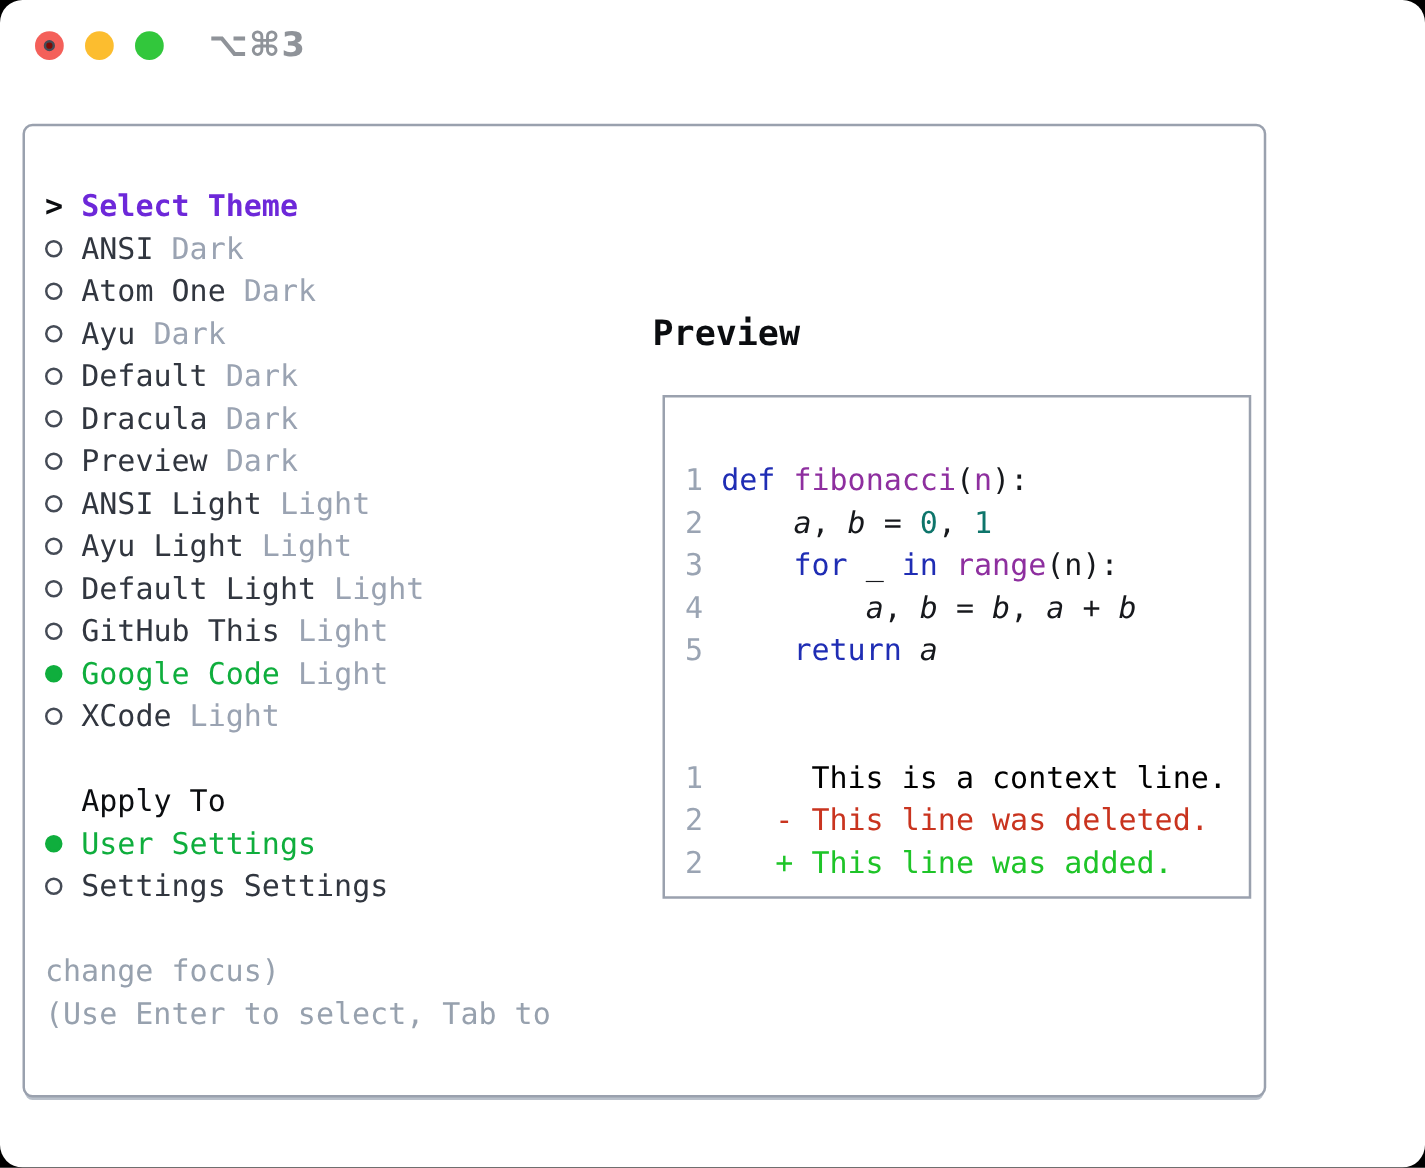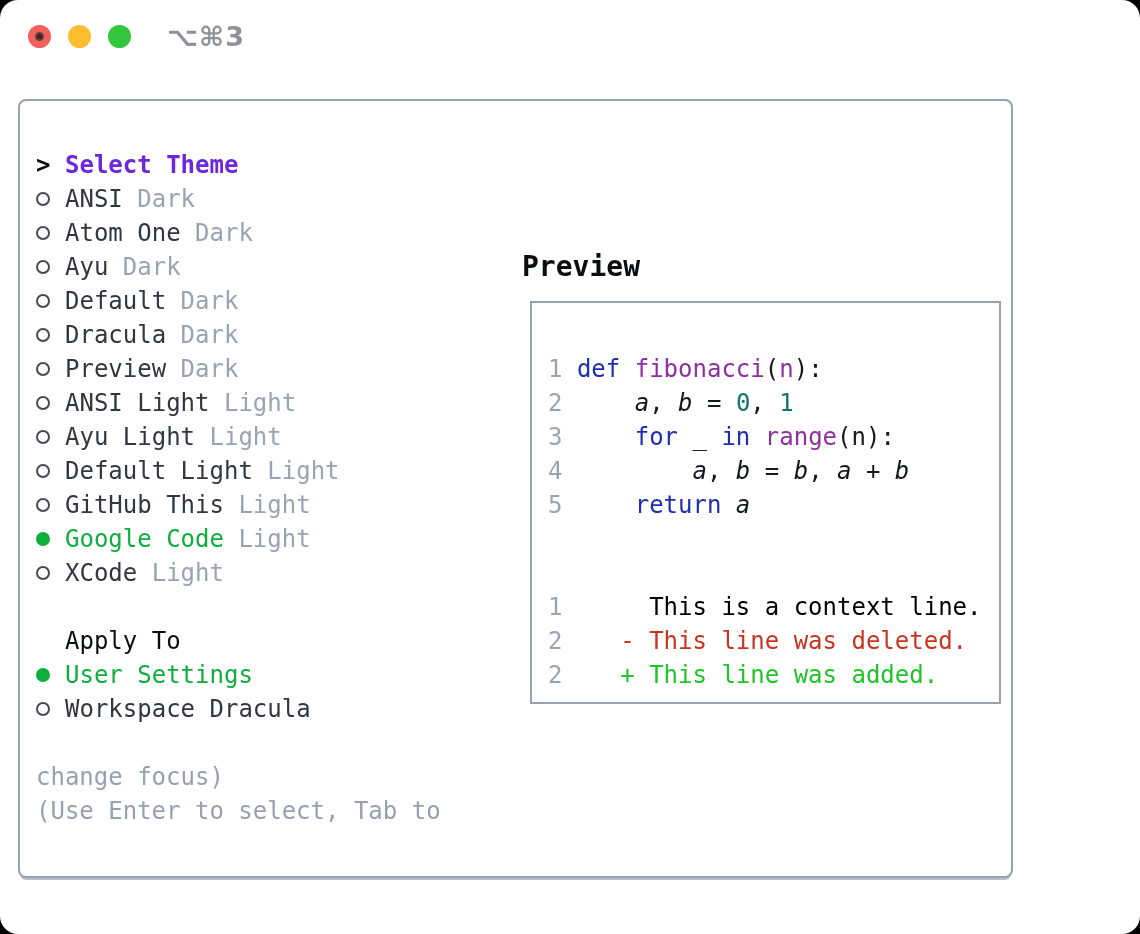--- a/index.html
+++ b/index.html
@@ -42,21 +42,21 @@
   .theme-name{color:var(--name);}
   .theme-name.sel{color:var(--sel);}
   .suffix{color:var(--muted);}
   .subhdr{color:#0b0d10;text-align:right;}
   .spacer{height:34px;}
   .help{color:#97a1ae;white-space:pre;}
   
   .preview-label{position:absolute;left:502px;top:148px;height:34px;display:flex;align-items:center;
     font-size:28px;font-weight:bold;color:#0b0d10;}
   .preview-box{
-    position:absolute;left:510px;top:200px;width:471px;height:403px;
+    position:absolute;left:510px;top:215px;width:471px;height:403px;
     border:2px solid var(--border);background:#fff;box-sizing:border-box;
   }
   .code{padding:49px 0 0 16px;font-size:24px;line-height:34px;white-space:pre;}
   .code .line{height:34px;}
   .ln{color:#9aa4b3;}
   .kw{color:var(--kw);}
   .fn{color:var(--fn);}
   .lit{color:var(--lit);}
   .var{color:var(--ink);font-style:italic;}
   .pl{color:var(--ink);}
@@ -99,21 +99,21 @@
           <div class="row"><span class="marker"><span class="dot sel"></span></span><span class="theme-name sel">Google Code</span><span class="suffix"> Light</span></div>
           <div class="row"><span class="marker"><span class="dot"></span></span><span class="theme-name">XCode</span><span class="suffix"> Light</span></div>
         </div>
       <div class="spacer"></div>
       <div class="row">
         <span class="marker"></span>
         <span class="subhdr">Apply To</span>
       </div>
       <div id="apply-options">
           <div class="row"><span class="marker"><span class="dot sel"></span></span><span class="theme-name sel">User Settings</span></div>
-          <div class="row"><span class="marker"><span class="dot"></span></span><span class="theme-name">Workspace Dracula</span></div>
+          <div class="row"><span class="marker"><span class="dot"></span></span><span class="theme-name">Settings Settings</span></div>
         </div>
       <div class="spacer"></div>
       <div id="help">
           <div class="row help">change focus)</div>
           <div class="row help">(Use Enter to select, Tab to</div>
         </div>
     </div>
 
     <div class="preview-label">Preview</div>
 

